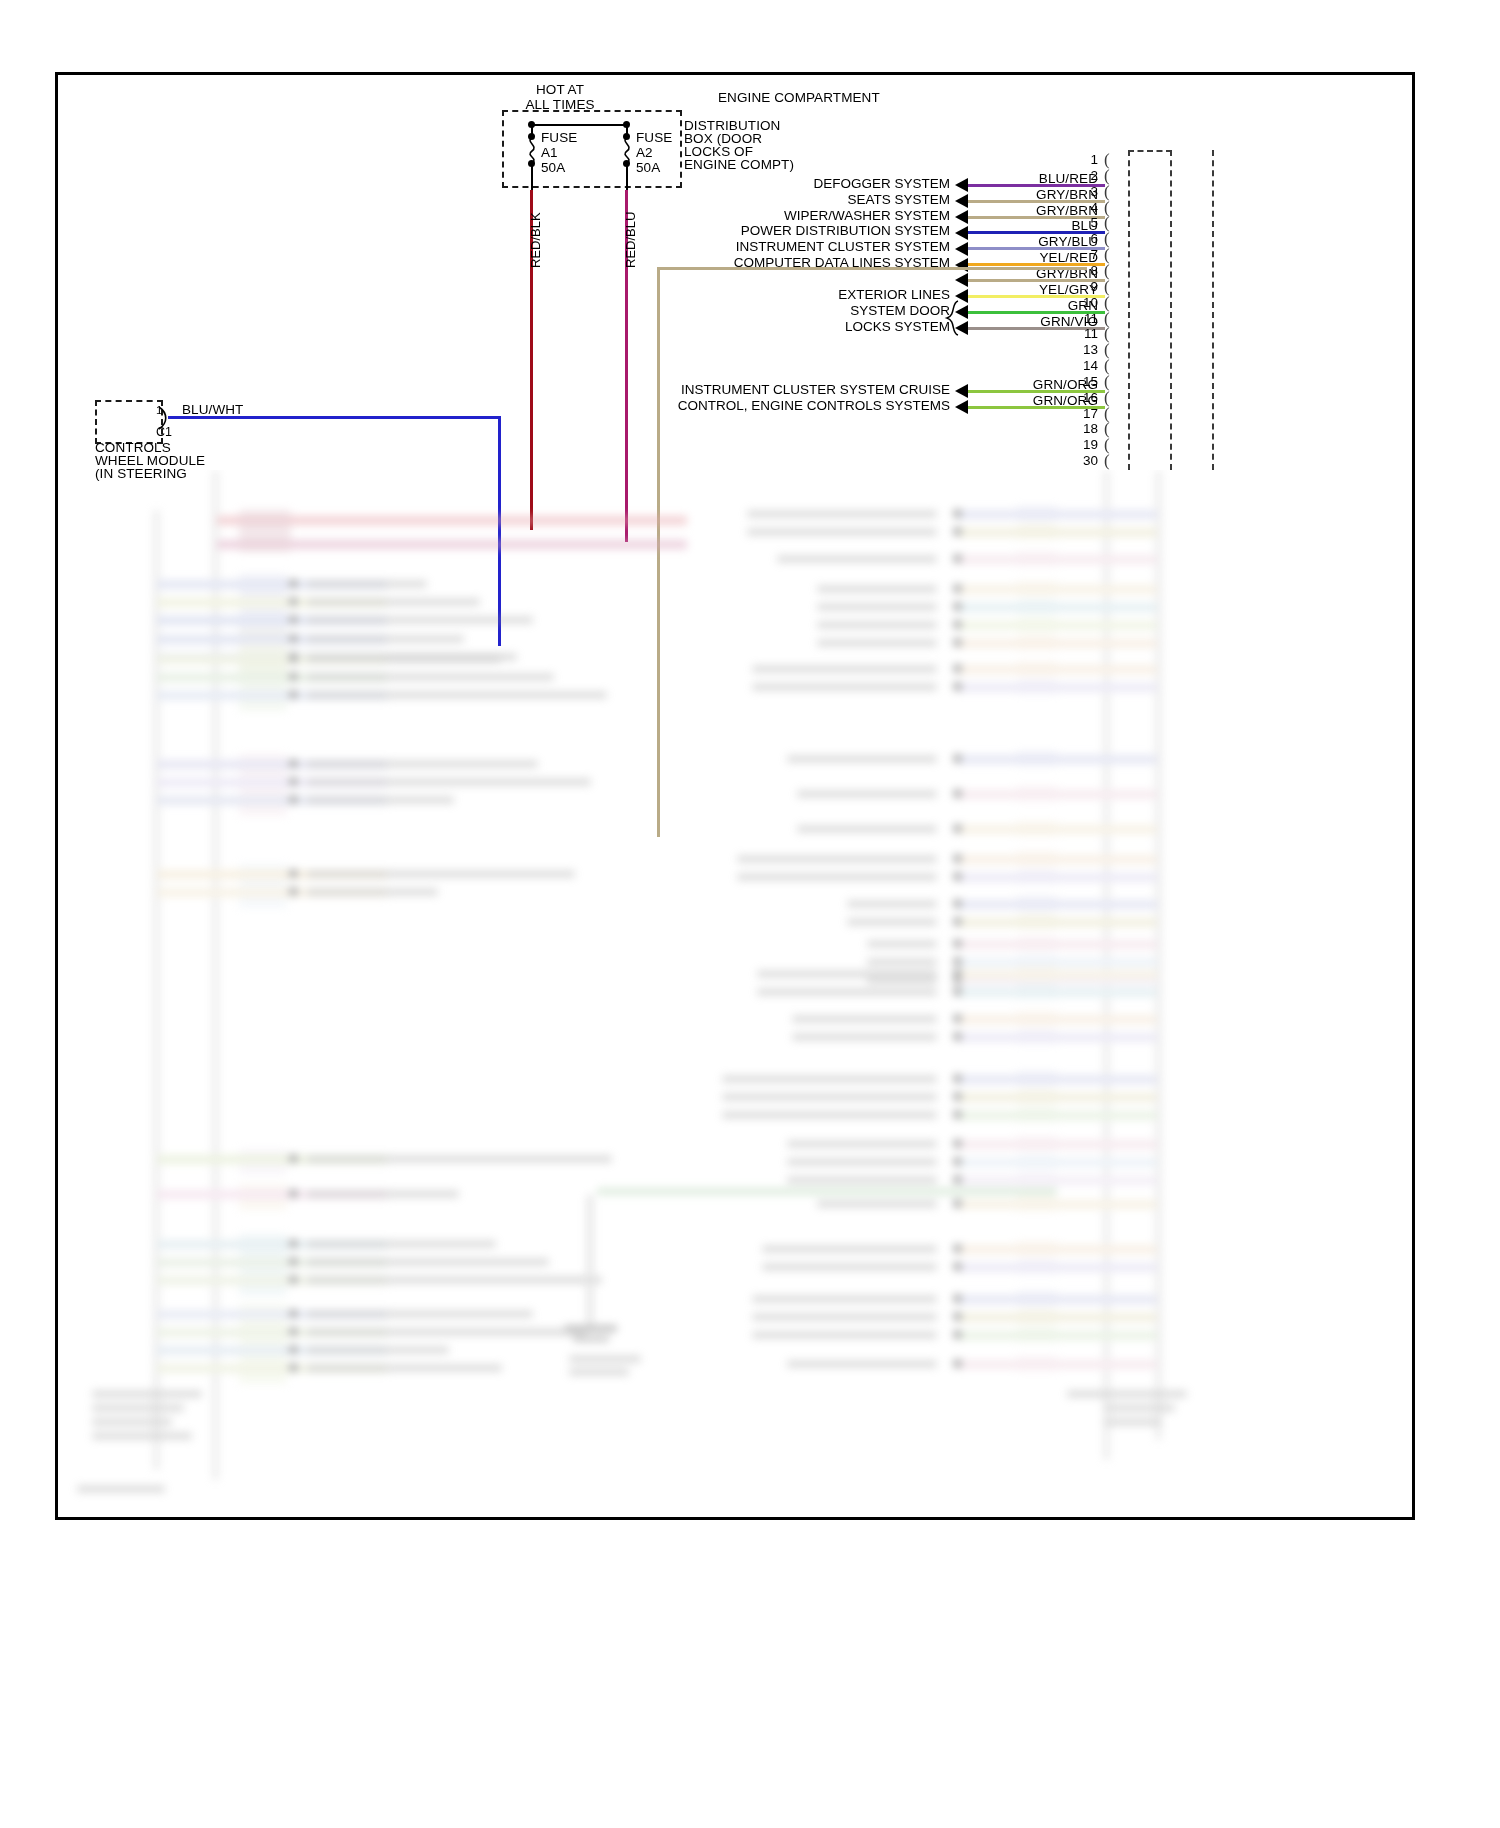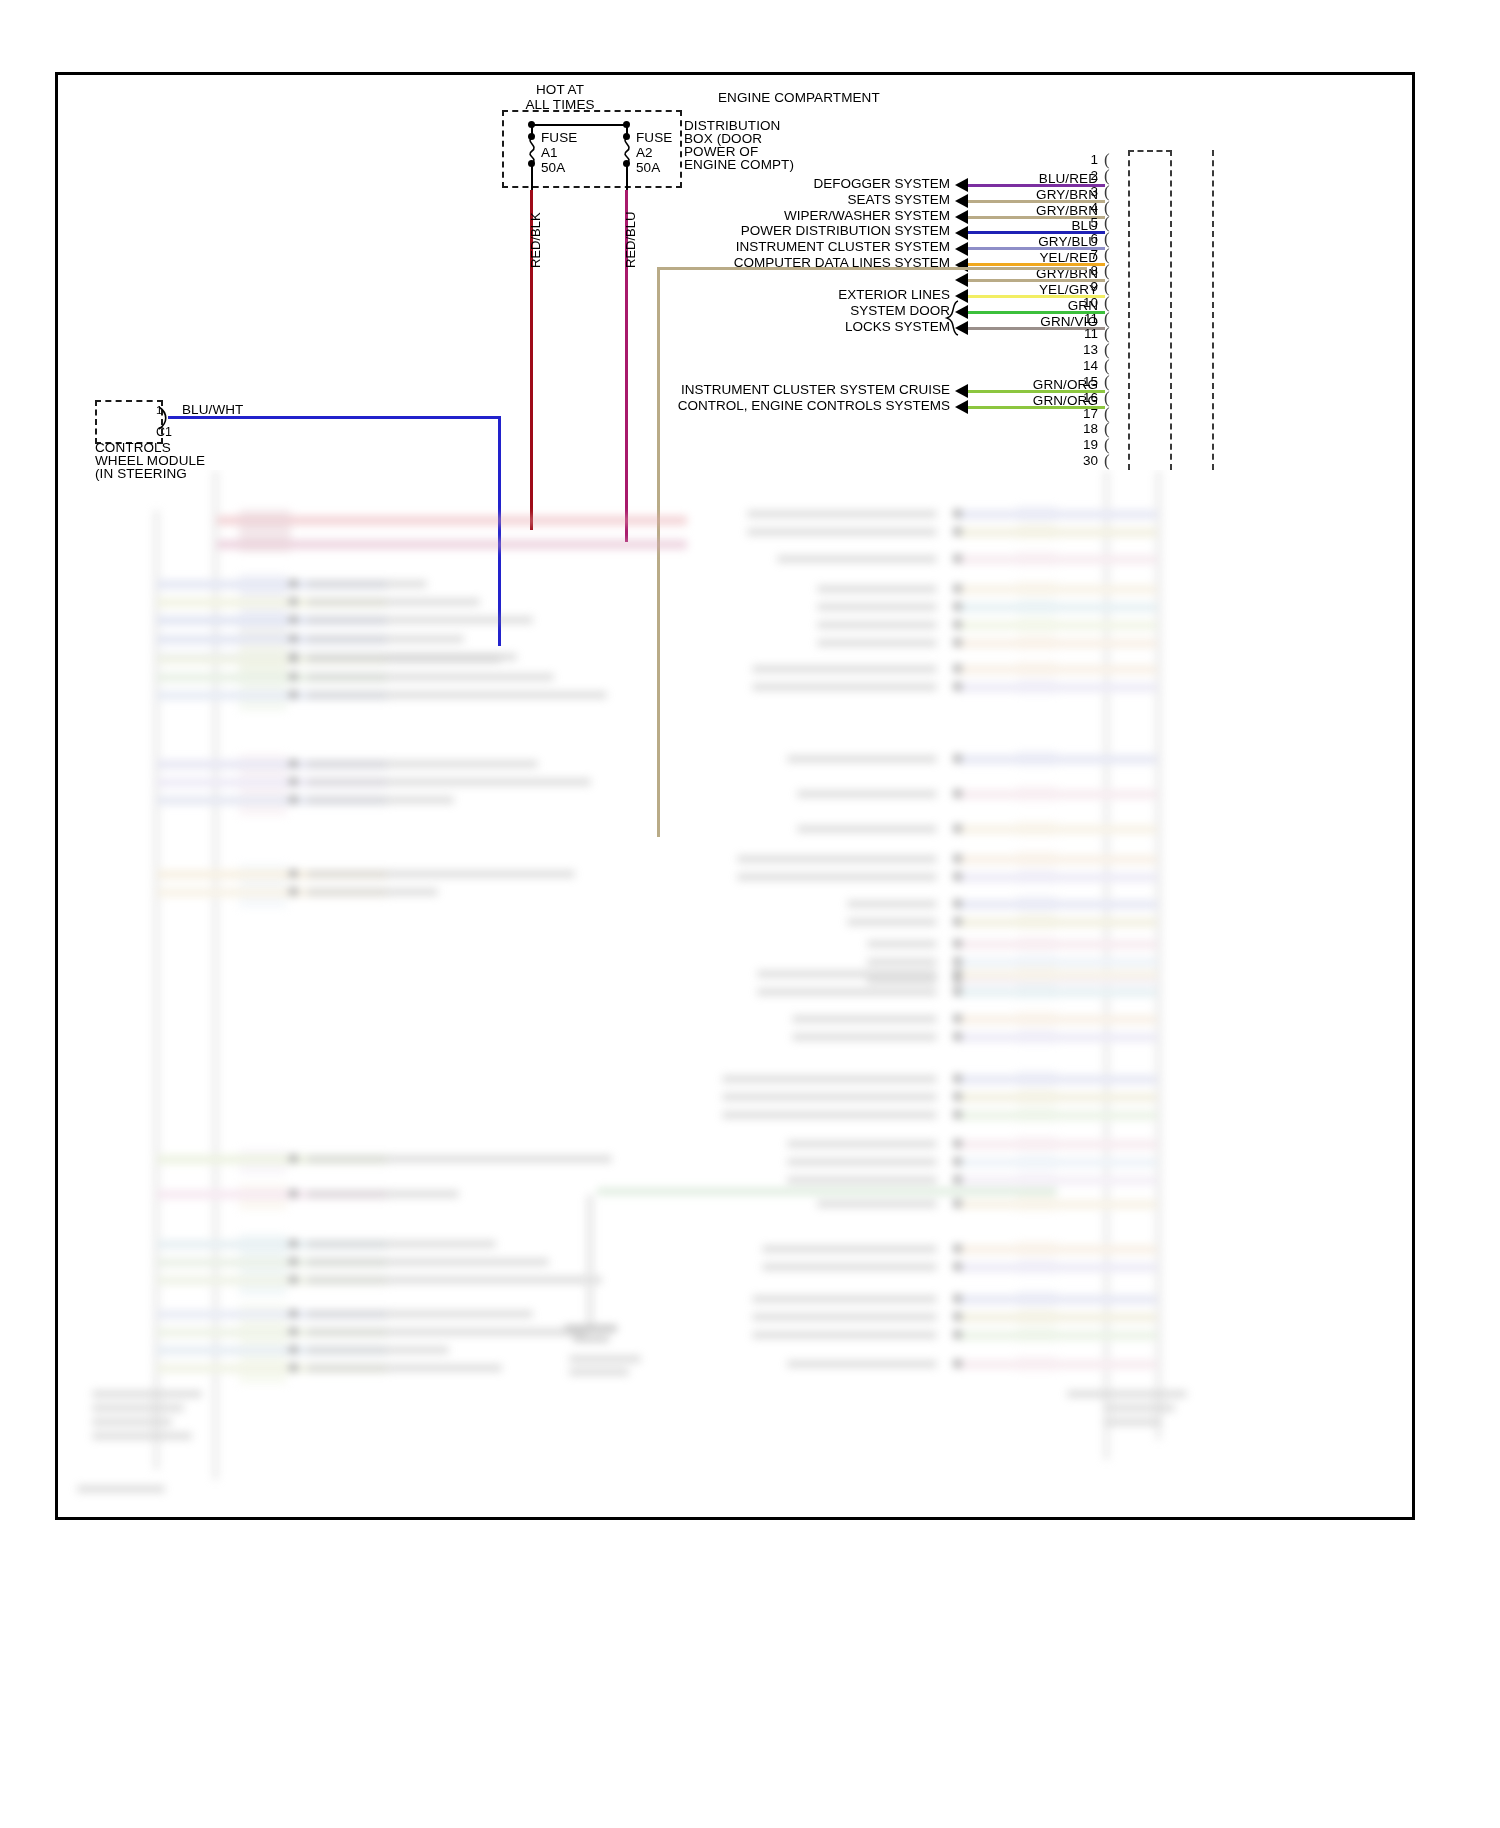--- a/index.html
+++ b/index.html
@@ -85,21 +85,21 @@
   <div class="frame"></div>
 
   <div class="txt lbl" style="left:505px;top:82px;text-align:center;width:110px;">HOT AT</div>
   <div class="txt lbl" style="left:495px;top:97px;text-align:center;width:130px;">ALL TIMES</div>
 
   <div class="fusebox"></div>
 
   <div class="txt lbl" style="left:684px;top:90px;margin-left:34px;">ENGINE COMPARTMENT</div>
   <div class="txt lbl" style="left:684px;top:118px;">DISTRIBUTION</div>
   <div class="txt lbl" style="left:684px;top:131px;">BOX (DOOR</div>
-  <div class="txt lbl" style="left:684px;top:144px;">POWER OF</div>
+  <div class="txt lbl" style="left:684px;top:144px;">LOCKS OF</div>
   <div class="txt lbl" style="left:684px;top:157px;">ENGINE COMPT)</div>
 
   <div class="hline" style="left:531px;top:124px;width:95px;"></div>
   <div class="node" style="left:528px;top:121px;"></div>
   <div class="node" style="left:623px;top:121px;"></div>
 
   <div class="vline" style="left:531px;top:124px;height:14px;"></div>
   <svg class="fusesvg" style="left:523px;top:136px;" width="20" height="28" viewBox="0 0 20 28">
     <path d="M9 1 C2 6, 16 10, 9 15 C2 20, 16 22, 9 27" stroke="#000" stroke-width="1.6" fill="none"></path>
   </svg>

